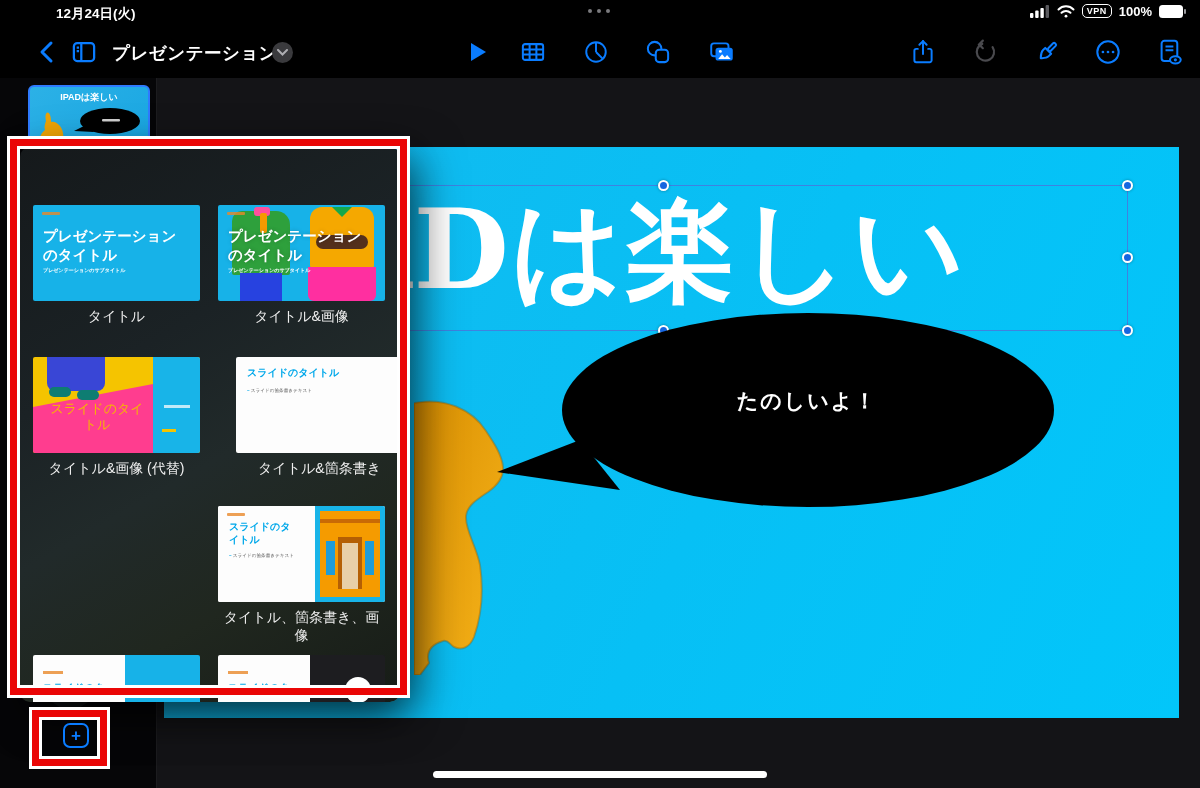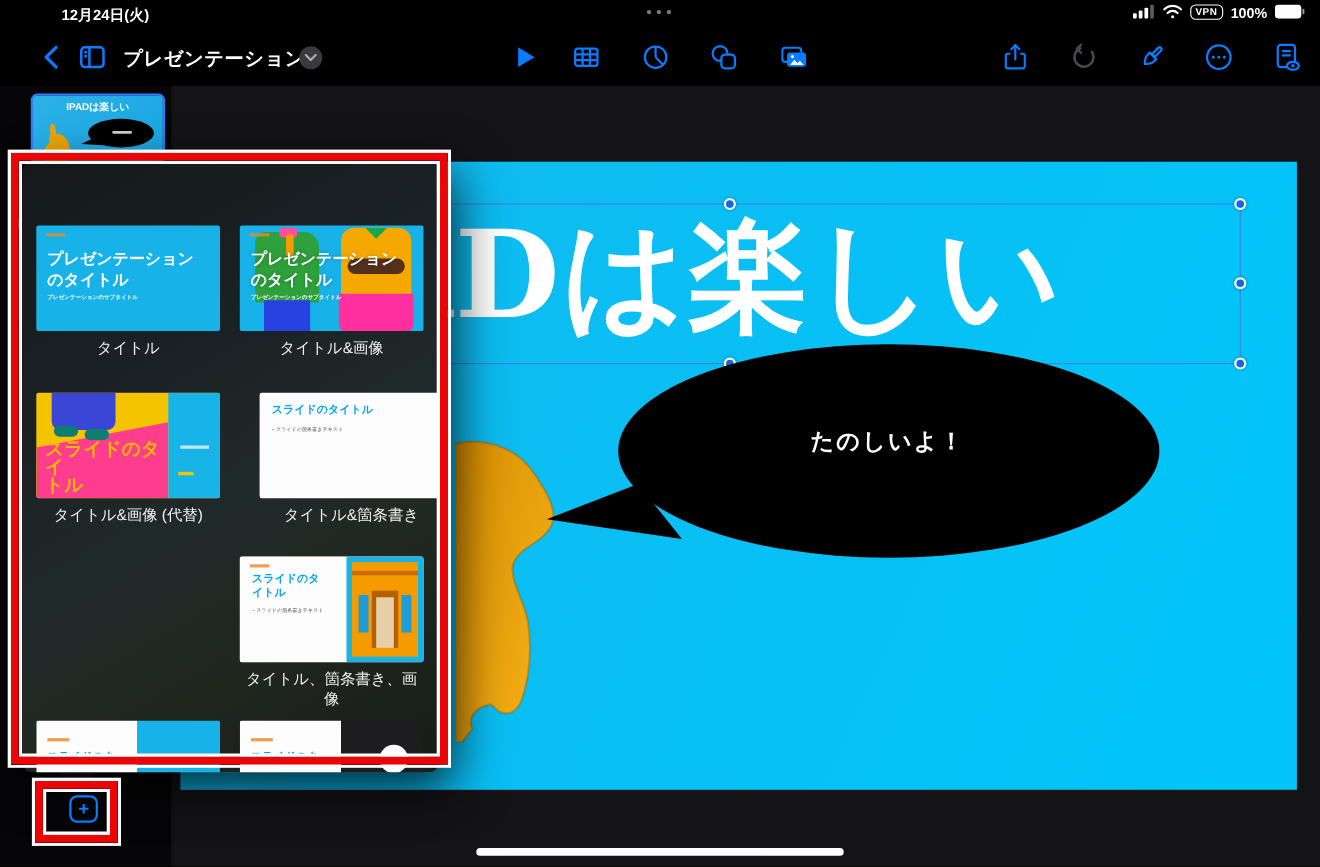--- a/index.html
+++ b/index.html
@@ -70,21 +70,21 @@
   .p2-pants { position:absolute; left:22px; top:68px; width:42px; height:28px; background:#2742e0; }
   .p2-person2 { position:absolute; left:92px; top:2px; width:64px; height:62px; background:#f5a800; border-radius:12px 12px 4px 4px; }
   .p2-neck { position:absolute; left:114px; top:2px; width:20px; height:10px; background:#16a84a; clip-path:polygon(0 0,100% 0,50% 100%); }
   .p2-arms { position:absolute; left:98px; top:30px; width:52px; height:14px; background:#53301c; border-radius:8px; }
   .p2-skirt { position:absolute; left:90px; top:62px; width:68px; height:34px; background:#ff2fa0; border-radius:0 0 6px 6px; }
 
   .p3-pink { position:absolute; left:0; top:0; width:120px; height:96px; background:#ff3d8f; clip-path:polygon(0 52%,100% 28%,100% 100%,0 100%); }
   .p3-cyan { position:absolute; right:0; top:0; width:47px; height:96px; background:#18b4e8; }
   .p3-jeans { position:absolute; left:14px; top:0; width:58px; height:34px; background:#3946d6; border-radius:0 0 8px 8px; }
   .p3-shoe { position:absolute; width:22px; height:10px; background:#0e7d72; border-radius:5px; }
-  .p3-title { position:absolute; left:8px; top:44px; width:112px; color:#f5b800; font-weight:bold; font-size:17px; line-height:16px; }
+  .p3-title { position:absolute; left:8px; top:44px; width:112px; text-align:center; color:#f5b800; font-weight:normal; font-size:13px; line-height:16px; }
   .p3-micro { position:absolute; right:10px; top:48px; width:26px; height:3px; background:#dff3fa; opacity:.85; }
   .p3-dash { position:absolute; right:24px; top:72px; width:14px; height:3px; background:#f5c400; }
 
   .p6-left { position:absolute; left:0; top:0; width:97px; height:96px; background:#fdfdfd; }
   .p6-right { position:absolute; right:0; top:0; width:70px; height:96px; background:#18b4e8; padding:5px; }
   .p6-photo { position:relative; width:60px; height:86px; background:#f59b00; overflow:hidden; }
   .p6-door { position:absolute; left:18px; top:26px; width:24px; height:52px; background:#b45f04; }
   .p6-curtain { position:absolute; left:22px; top:32px; width:16px; height:46px; background:#e8cfa8; }
   .p6-shutter { position:absolute; width:9px; height:34px; background:#1e9cd8; top:30px; }
   .p6-roofline { position:absolute; left:0; top:8px; width:60px; height:4px; background:#c96a05; }

